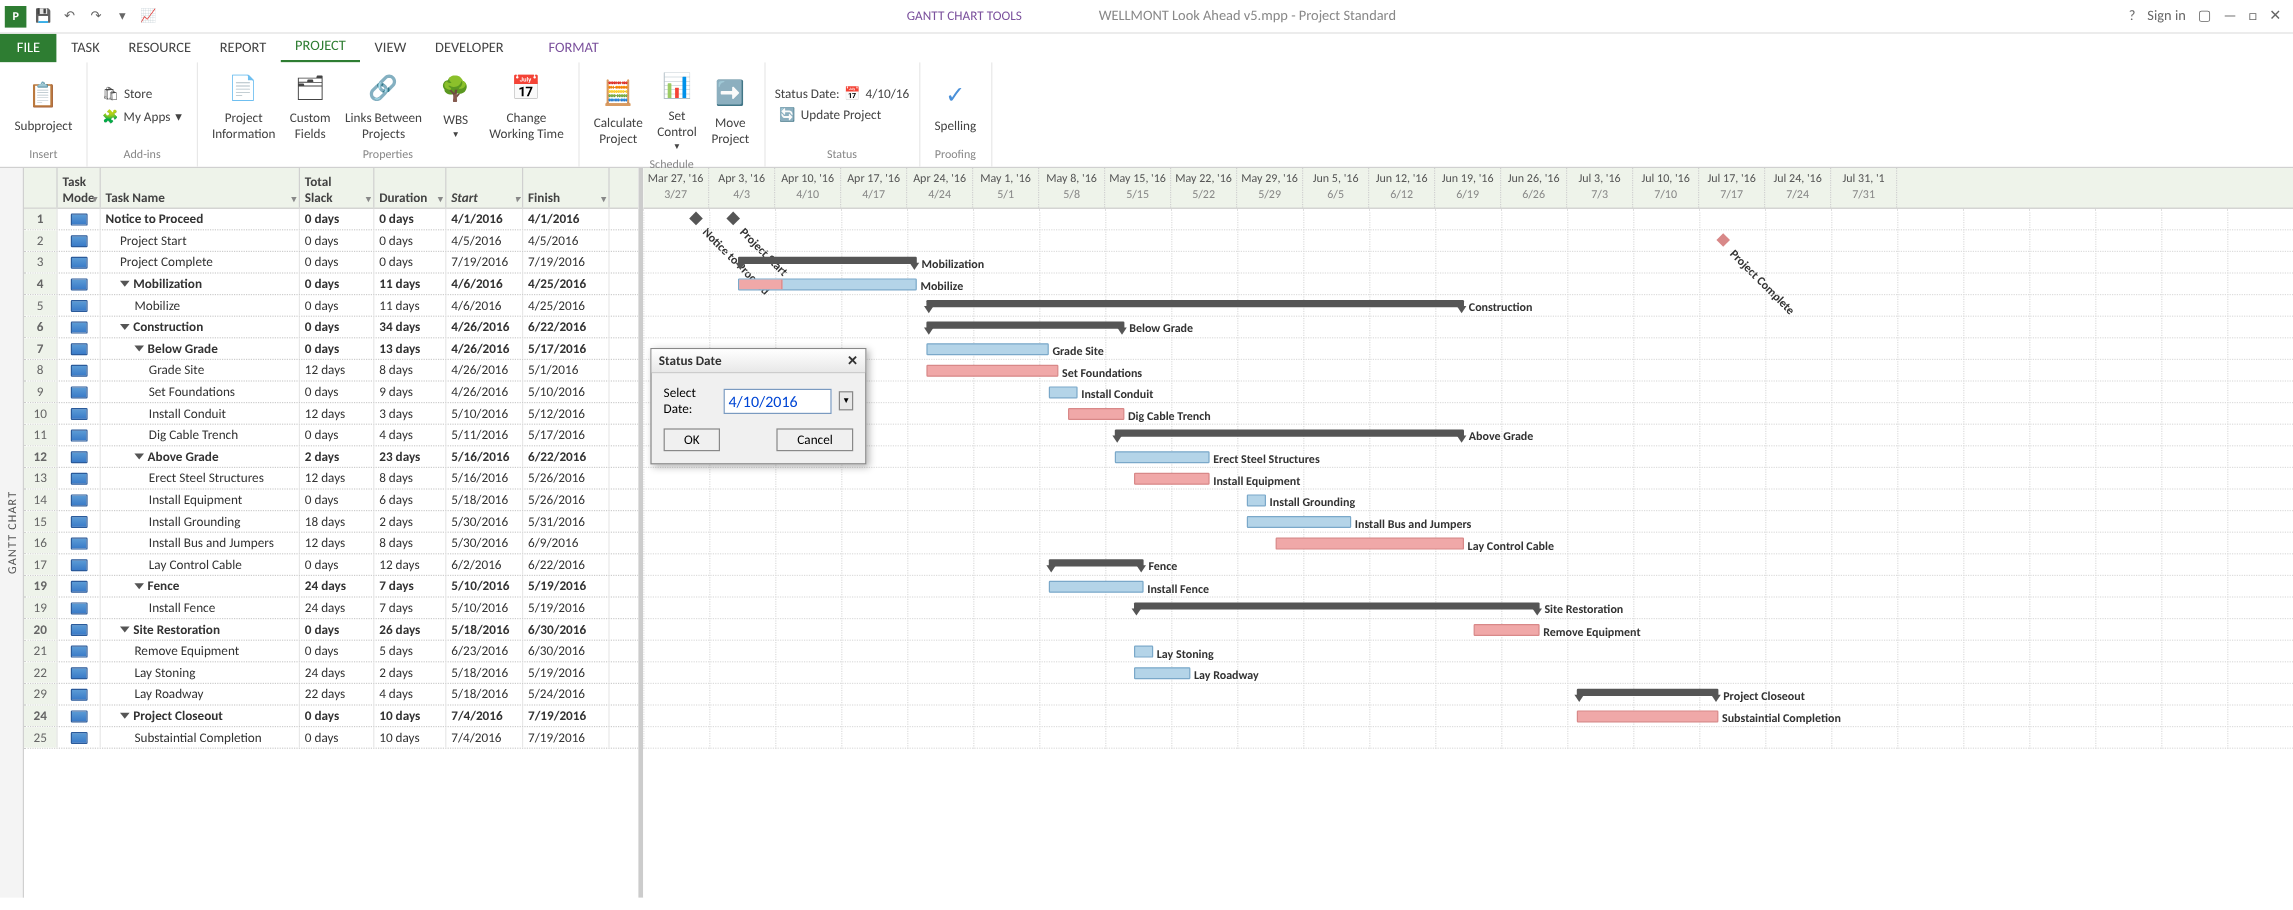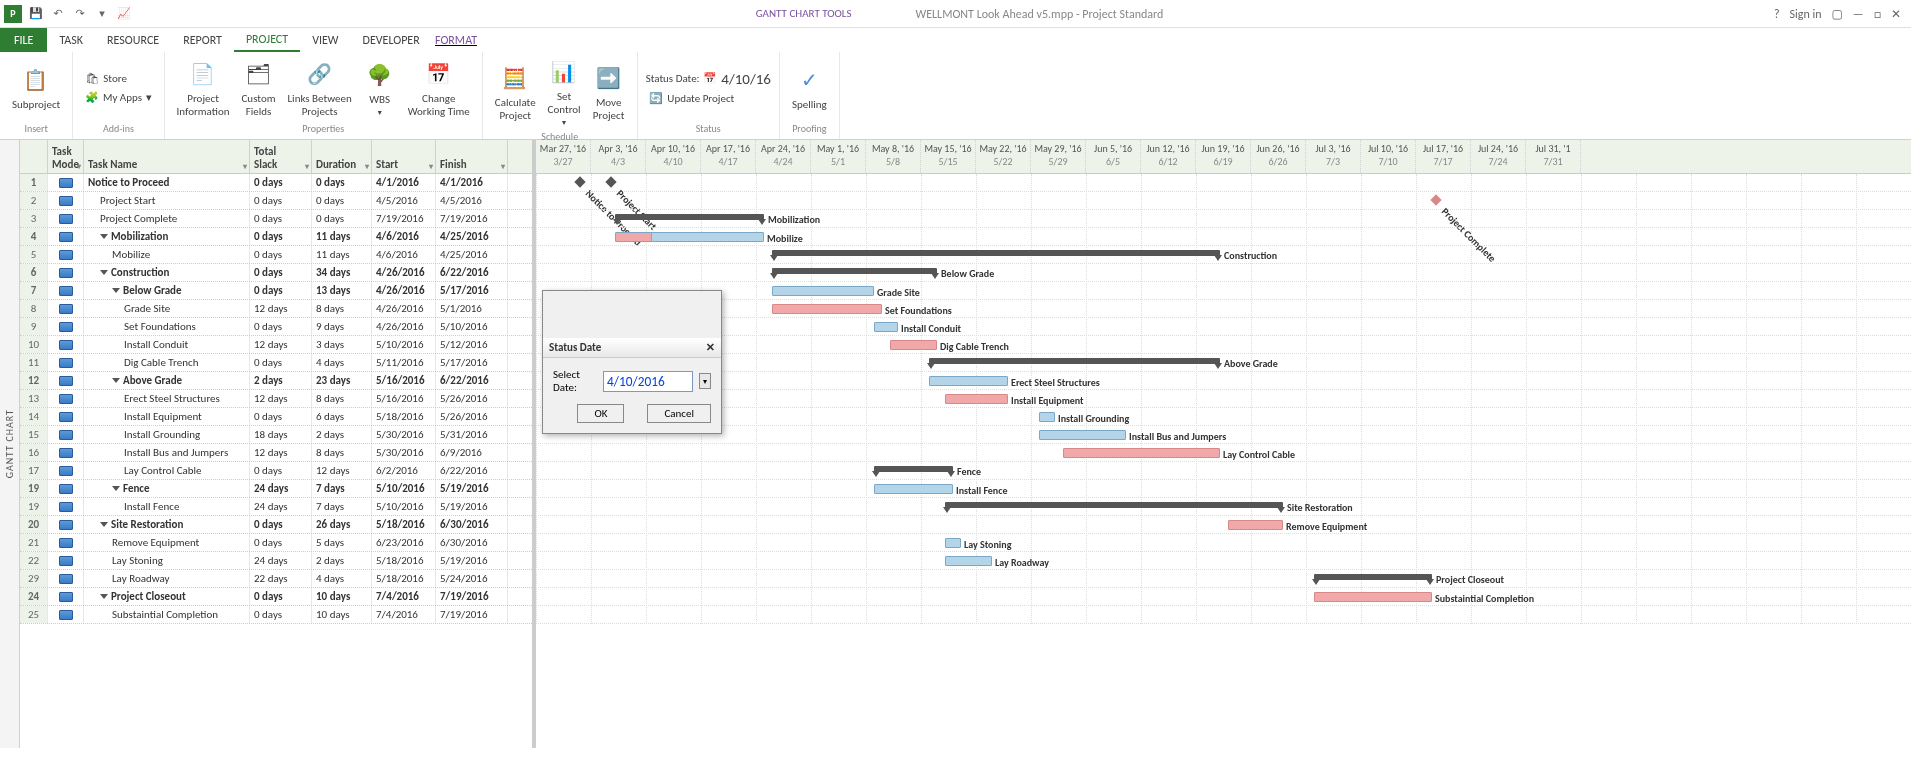--- a/index.html
+++ b/index.html
@@ -10,48 +10,48 @@
 .proj-icon { width:18px; height:18px; background:#2e7d32; color:#fff; display:flex; align-items:center; justify-content:center; font-weight:bold; font-size:10px; }
 .title-center { position:absolute; left:50%; transform:translateX(-50%); display:flex; align-items:center; gap:56px; }
 .gantt-tools-label { color:#7b519d; font-size:11px; padding:2px 8px; }
 .file-title { color:#888; font-size:12px; }
 .title-right { margin-left:auto; display:flex; align-items:center; gap:10px; padding-right:10px; color:#666; font-size:12px; }
 
 .ribbon-tabs { height:24px; display:flex; align-items:center; font-size:12px; }
 .file-tab { background:#2e7d32; color:#fff; padding:4px 14px; height:24px; display:flex; align-items:center; }
 .ribbon-tab { padding:4px 12px; color:#444; cursor:pointer; }
 .ribbon-tab.active { color:#2e7d32; }
-.format-tab-group { position:absolute; left:423px; display:flex;text-decoration:underline; }
+.format-tab-group { position:absolute; left:445px; display:flex; }
 .format-tab { padding:4px 12px; color:#7b519d; }
 
 .ribbon { height:88px; background:#fff; border-bottom:1px solid #d0d0d0; display:flex; position:relative; }
 .ribbon-group { display:flex; flex-direction:column; align-items:center; padding:2px 8px; border-right:1px solid #e8e8e8; }
 .ribbon-group-body { flex:1; display:flex; align-items:center; gap:4px; }
 .ribbon-group-label { font-size:10px; color:#888; padding-bottom:2px; }
 .ribbon-btn-lg { display:flex; flex-direction:column; align-items:center; gap:2px; padding:2px 4px; font-size:11px; color:#444; cursor:pointer; text-align:center; line-height:1.2; }
 .ribbon-btn-lg .icon { width:32px; height:32px; display:flex; align-items:center; justify-content:center; font-size:20px; }
 .ribbon-btn-sm { display:flex; align-items:center; gap:4px; font-size:11px; color:#444; padding:2px 4px; cursor:pointer; }
 .ribbon-small-stack { display:flex; flex-direction:column; gap:2px; }
 .status-date { display:flex; align-items:center; gap:4px; font-size:11px; color:#444; }
-.status-date-val { font-size:15px; }
+.status-date-val { font-size:11px; }
 
 .main-area { display:flex; height:calc(758px - 28px - 24px - 88px - 10px); }
 .gantt-label { width:20px; background:#f4f4f4; border-right:1px solid #d0d0d0; display:flex; align-items:center; justify-content:center; }
 .gantt-label span { writing-mode:vertical-lr; transform:rotate(180deg); font-size:10px; color:#555; letter-spacing:1px; }
 
 .task-table { width:516px; border-right:4px solid #ccc; overflow:hidden; }
 .task-header { display:flex; height:34px; background:#eef3ea; border-bottom:1px solid #ccc; font-size:11px; font-weight:600; color:#444; }
 .task-header .th { border-right:1px solid #d0d0d0; display:flex; align-items:flex-end; padding:2px 4px; position:relative; }
 .th .dd { position:absolute; right:2px; bottom:2px; font-size:8px; color:#888; }
 .col-row { width:28px; justify-content:center; }
 .col-mode { width:36px; }
 .col-name { width:166px; }
 .col-slack { width:62px; }
 .col-dur { width:60px; }
-.col-start { width:64px; }
+.col-start { width:64px;font-style:italic; }
 .col-finish { width:72px; }
 
 .task-row { display:flex; height:18px; border-bottom:1px dotted #ccc; font-size:11px; color:#333; }
 .task-row .td { border-right:1px solid #e8e8e8; padding:1px 4px; display:flex; align-items:center; overflow:hidden; white-space:nowrap; }
 .task-row.summary { font-weight:bold; }
 .row-num { width:28px; justify-content:center; background:#eef3ea; color:#666; }
 .td-mode { width:36px; justify-content:center; }
 .td-name { width:166px; }
 .td-slack { width:62px; }
 .td-dur { width:60px; }
@@ -78,27 +78,27 @@
 .bar.summary { background:#555; height:6px; top:4px; }
 .bar.summary::before, .bar.summary::after { content:''; position:absolute; width:0; height:0; border-left:4px solid transparent; border-right:4px solid transparent; border-top:6px solid #555; top:5px; }
 .bar.summary::before { left:-2px; }
 .bar.summary::after { right:-2px; }
 .milestone { position:absolute; width:8px; height:8px; background:#555; transform:rotate(45deg); top:4px; }
 .milestone.done { background:#d88888; }
 .bar-label { position:absolute; left:100%; margin-left:4px; font-size:10px; color:#333; white-space:nowrap; font-weight:bold; top:-1px; }
 .milestone .bar-label { left:12px; }
 
 .status-dialog { position:absolute; left:542px; top:290px; width:180px; background:#f0f0f0; border:1px solid #888; box-shadow:2px 2px 6px rgba(0,0,0,0.3); font-size:11px; }
-.dlg-title { background:linear-gradient(#fff,#e8e8e8); border-bottom:1px solid #ccc; padding:3px 6px; font-weight:bold; color:#333; display:flex; justify-content:space-between;margin-top:47px; }
+.dlg-title { background:linear-gradient(#fff,#e8e8e8); border-bottom:1px solid #ccc; padding:3px 6px; font-weight:bold; color:#333; display:flex; justify-content:space-between; }
 .dlg-close { cursor:pointer; }
 .dlg-body { padding:10px; }
 .dlg-row { display:flex; align-items:center; gap:6px; margin-bottom:10px; }
 .dlg-input { border:1px solid #7a9ac0; padding:1px 3px; width:90px; background:#fff; color:#0046d5; }
 .dlg-dd-btn { width:14px; height:16px; background:#e8e8e8; border:1px solid #888; display:flex; align-items:center; justify-content:center; font-size:8px; cursor:pointer }
-.dlg-buttons { display:flex; justify-content:flex-end; gap:23px; }
+.dlg-buttons { display:flex; justify-content:space-between; gap:23px; }
 .dlg-btn { padding:2px 16px; background:#f0f0f0; border:1px solid #888; font-size:11px; cursor:pointer; }
 
 .active-tab-border { border-bottom:2px solid #2e7d32; }
 </style>
 </head>
 <body>
 
 <div class="title-bar">
   <div class="qat">
     <div class="proj-icon">P</div>

